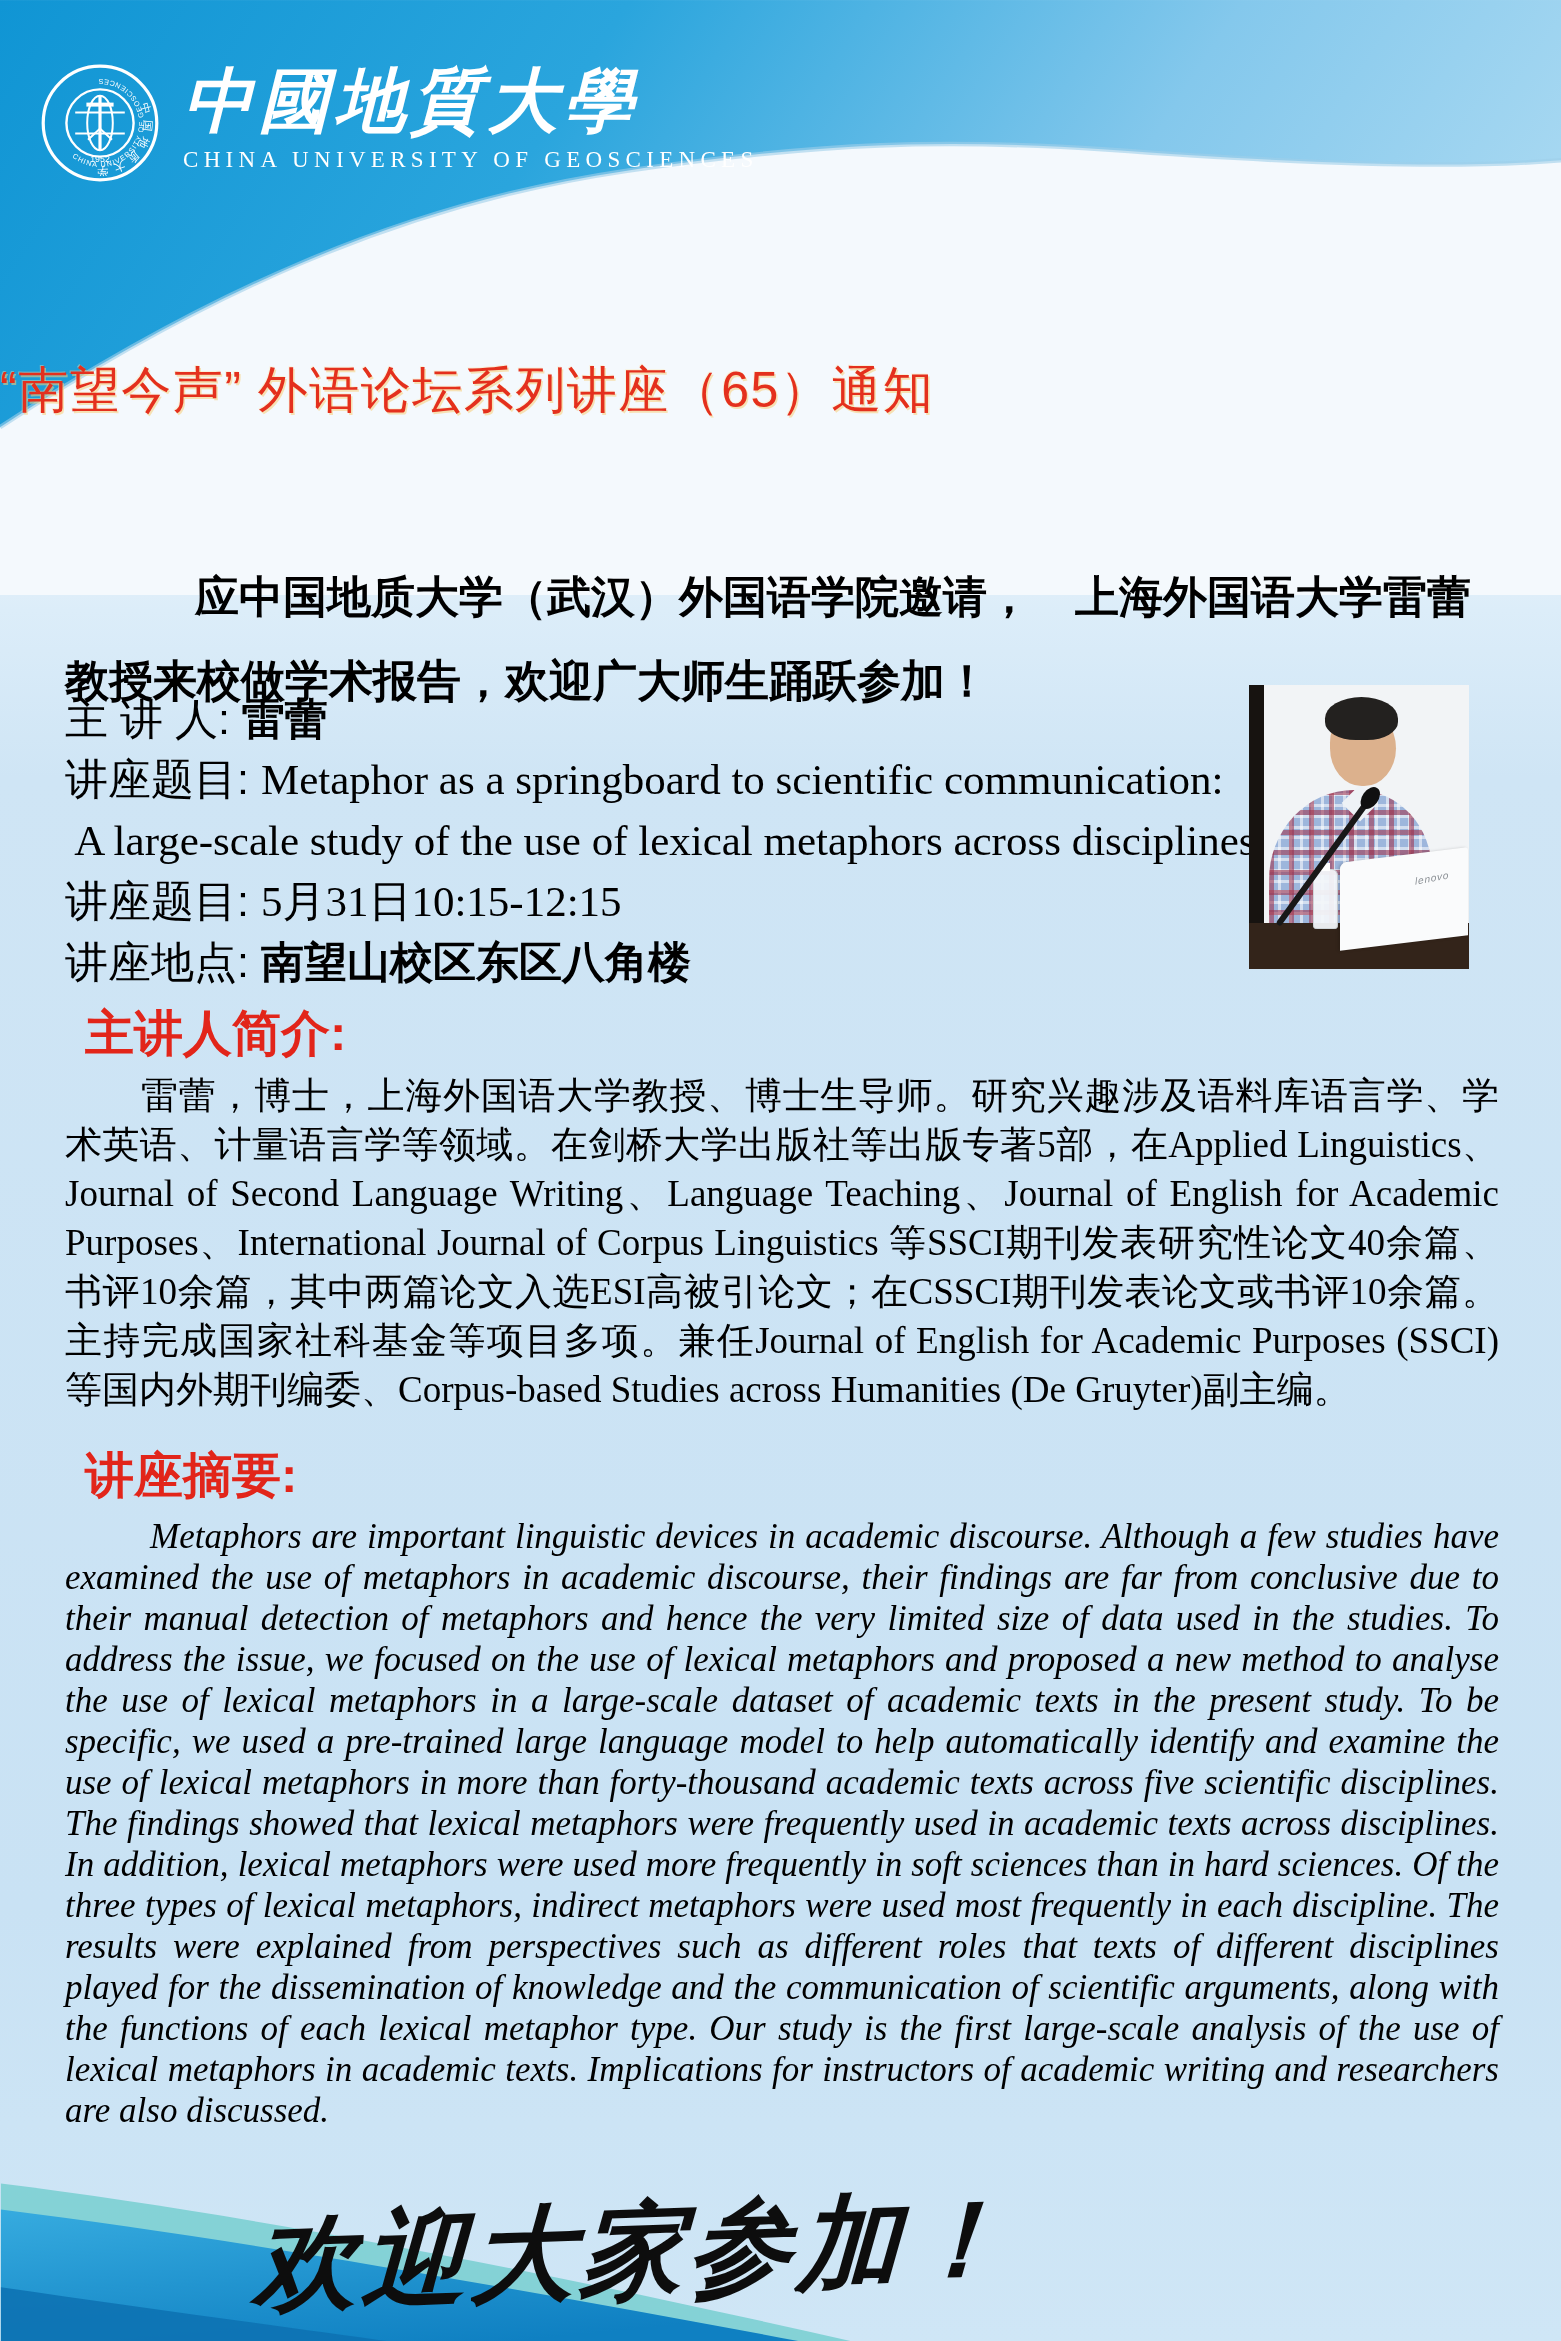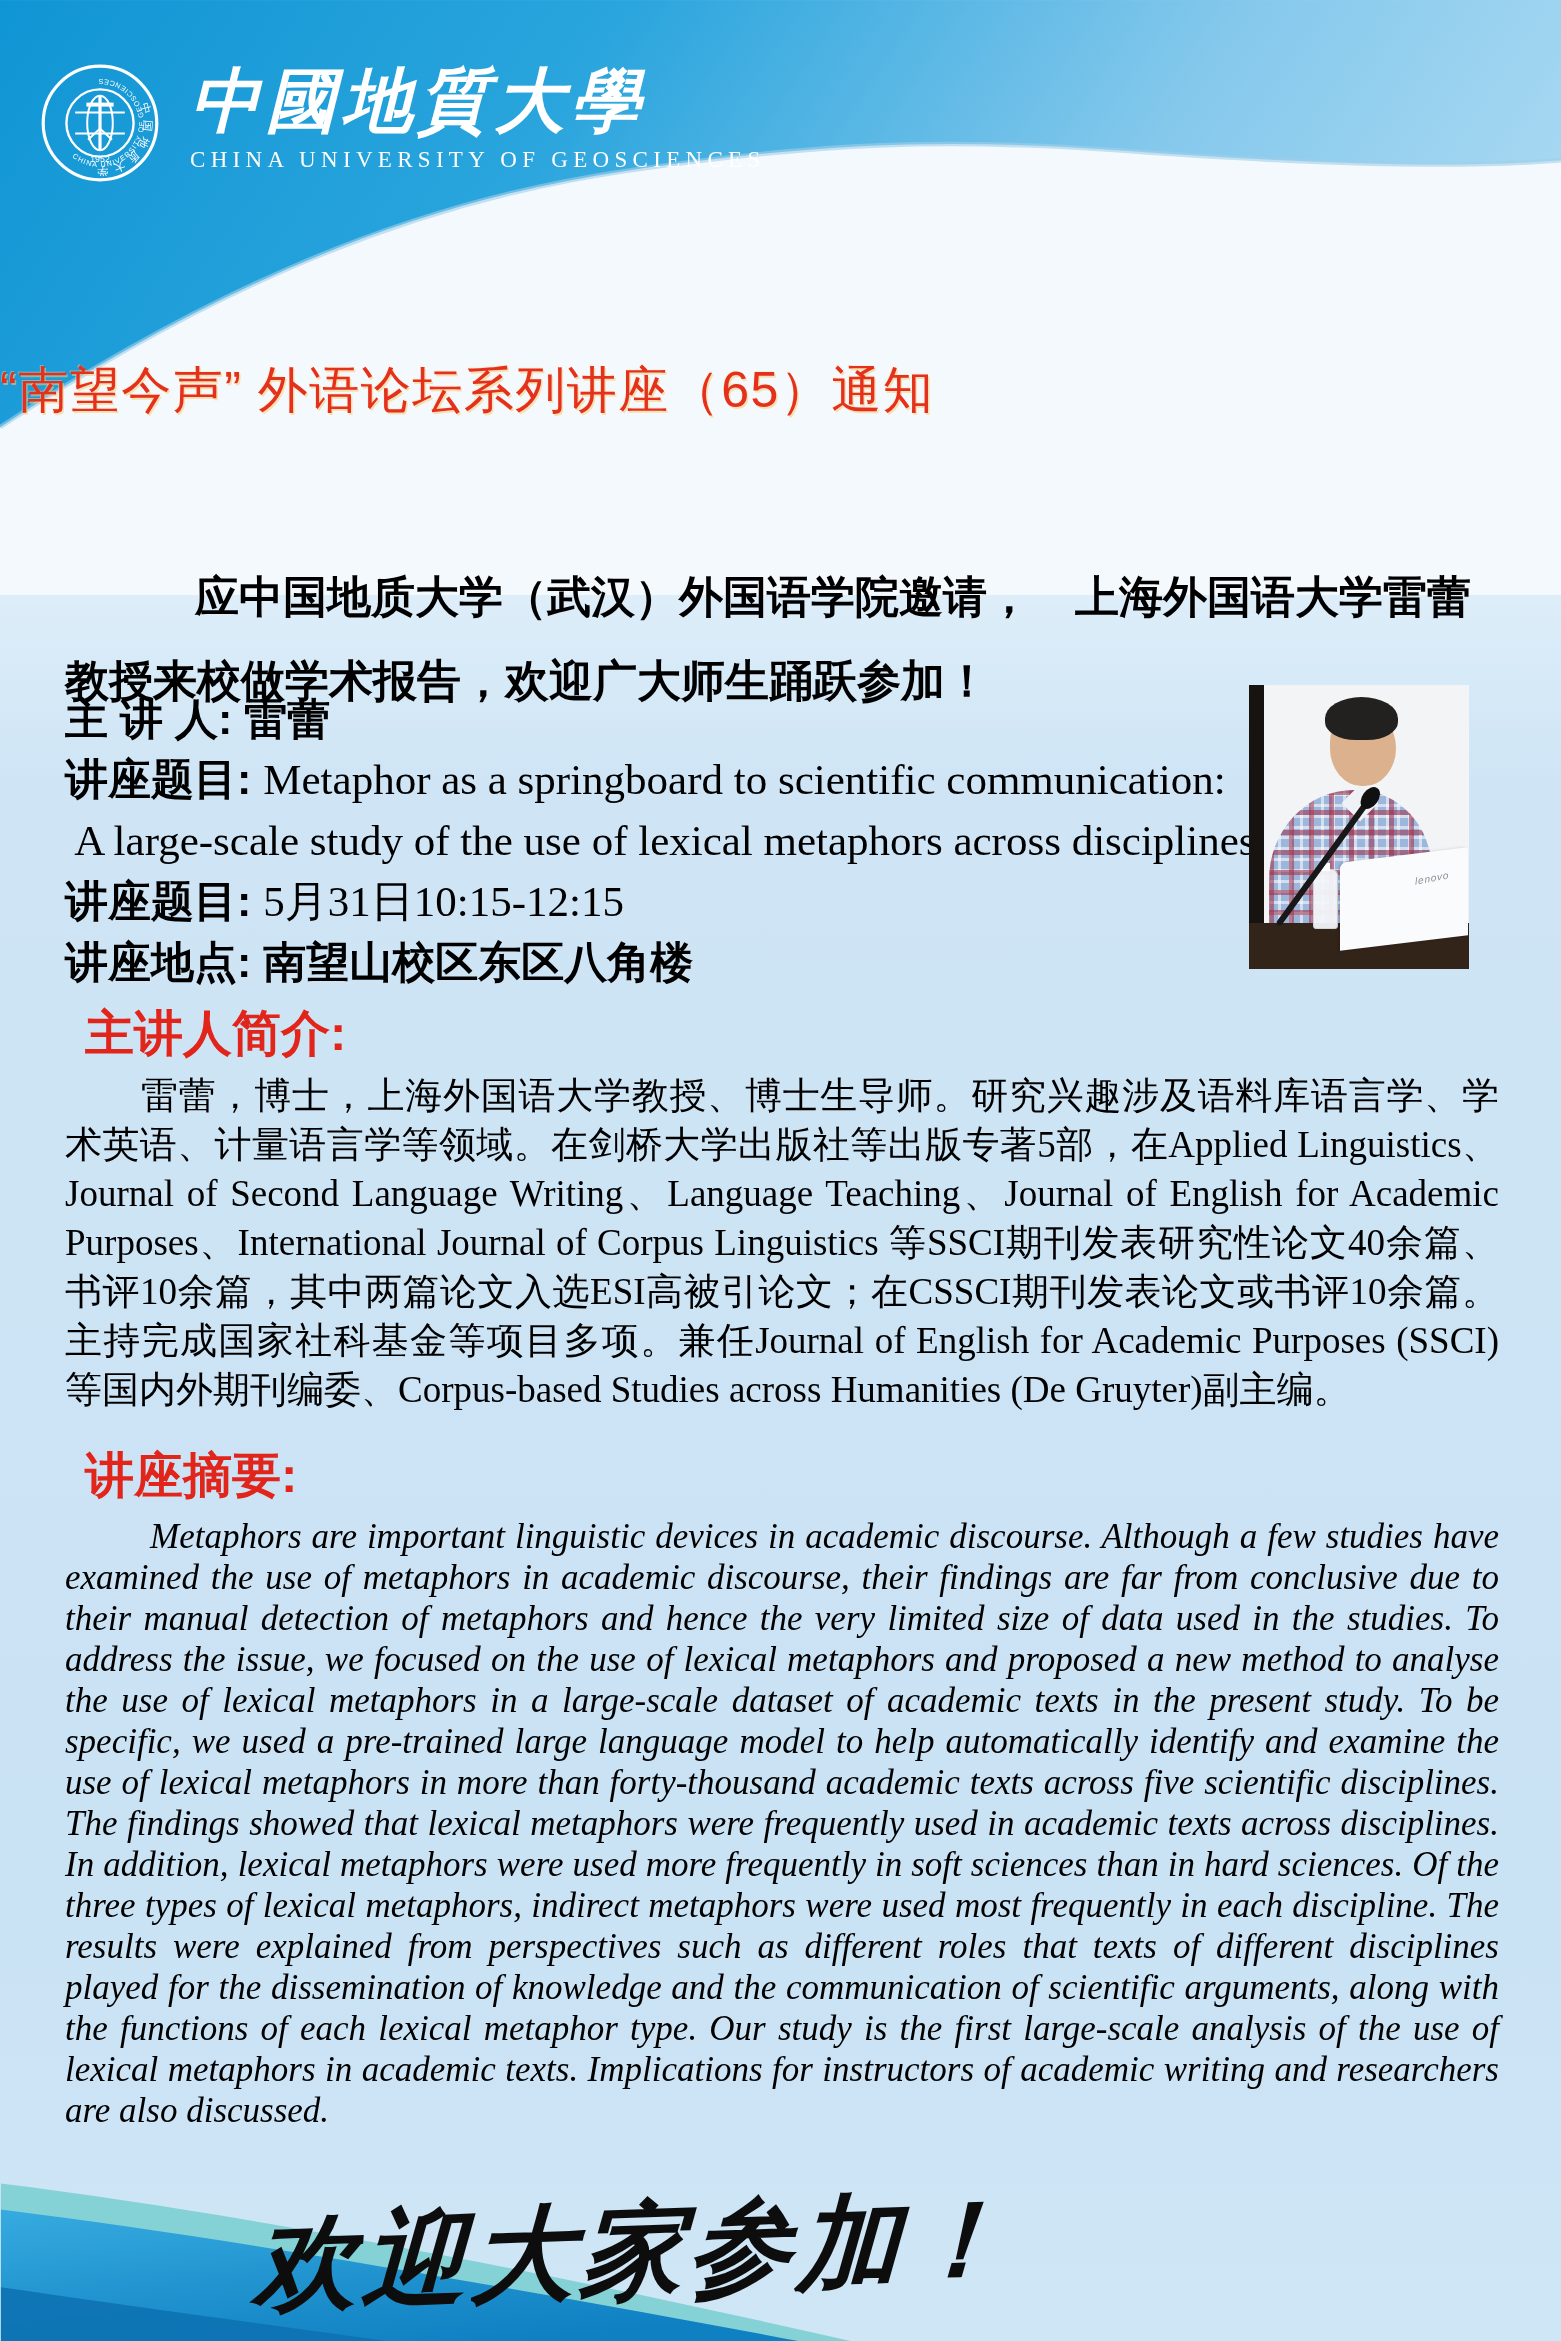--- a/index.html
+++ b/index.html
@@ -7,21 +7,21 @@
     position:relative;width:1562px;height:2342px;overflow:hidden;
     font-family:"Liberation Sans",sans-serif;
     background:linear-gradient(180deg,#bfe0f2 0px,#cfe9f7 229px,#f6fafd 351px,#eef5fa 488px,
                #dcedf9 610px,#cfe5f5 778px,#c9e2f4 1907px,#cfe6f6 2342px);
   }
   svg text{font-family:"Liberation Sans",sans-serif;}
   
   .header-svg{position:absolute;left:0;top:0;z-index:1;}
   .logo{position:absolute;left:40px;top:63px;z-index:3;display:flex;align-items:flex-start;}
   .logo-seal{width:120px;height:120px;}
-  .logo-words{margin-left:30px;color:#fff;}
+  .logo-words{margin-left:23px;color:#fff;}
   .logo-calligraphy{
     font-family:"DejaVu Serif",serif;font-weight:bold;font-style:italic;
     font-size:70px;line-height:76px;letter-spacing:6.1px;color:#fff;white-space:nowrap;
   }
   .logo-en{
     font-family:"Liberation Serif",serif;font-size:23px;letter-spacing:5.3px;
     color:#fff;margin-top:7.6px;white-space:nowrap;
   }
   
   .poster-title{
@@ -32,21 +32,21 @@
   }
   
   .intro{
     position:absolute;left:65px;top:555px;width:1434px;z-index:4;
     font-size:44px;font-weight:700;line-height:84px;color:#000;
     white-space:pre-line;text-indent:130px;
   }
   
   .info{position:absolute;left:65px;top:689px;width:1186px;z-index:4;color:#000;}
   .info-row{font-size:43px;line-height:60px;white-space:nowrap;}
-  .lbl{font-weight:700;margin-top:37px;}
+  .lbl{font-weight:400;margin-top:37px;}
   .serif-val{font-family:"Liberation Serif",serif;}
   .cn-bold{font-weight:700;}
   .cont{padding-left:9.2px;}
   
   .photo{position:absolute;left:1249px;top:685px;width:220px;height:284px;z-index:5;
          background:#f2f4f6;overflow:hidden;}
   .photo-bar{position:absolute;left:0;top:0;width:15.3px;height:100%;background:#171310;}
   .person-shirt{
     position:absolute;left:20px;top:105px;width:163px;height:145px;
     border-radius:52% 46% 7.6px 7.6px/62% 56% 7.6px 7.6px;

